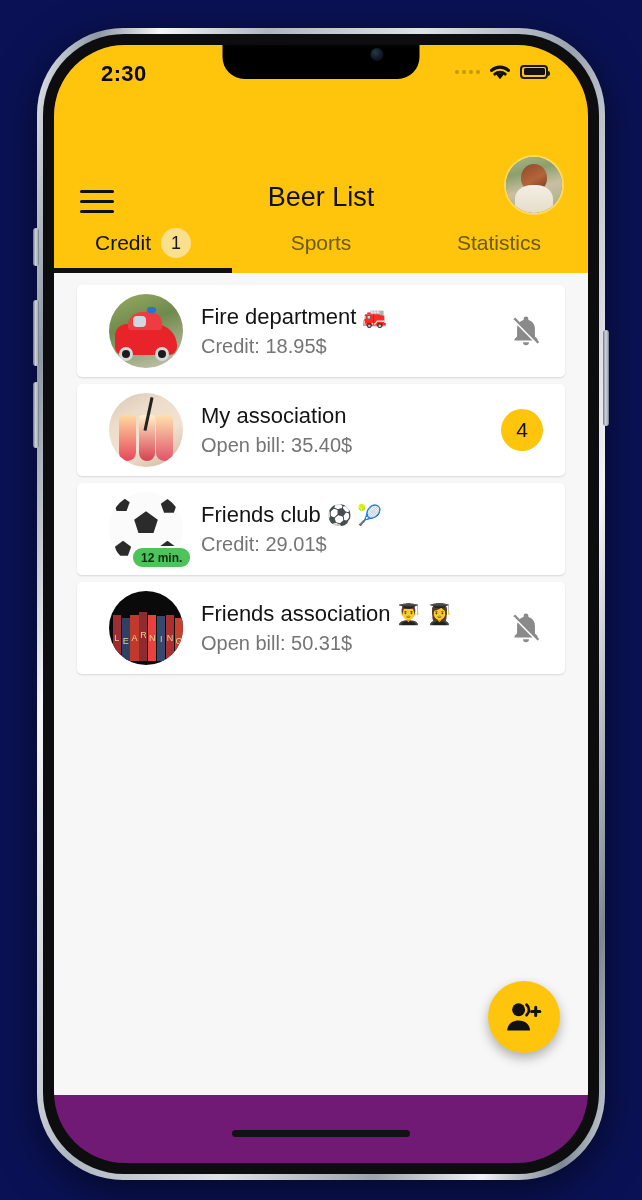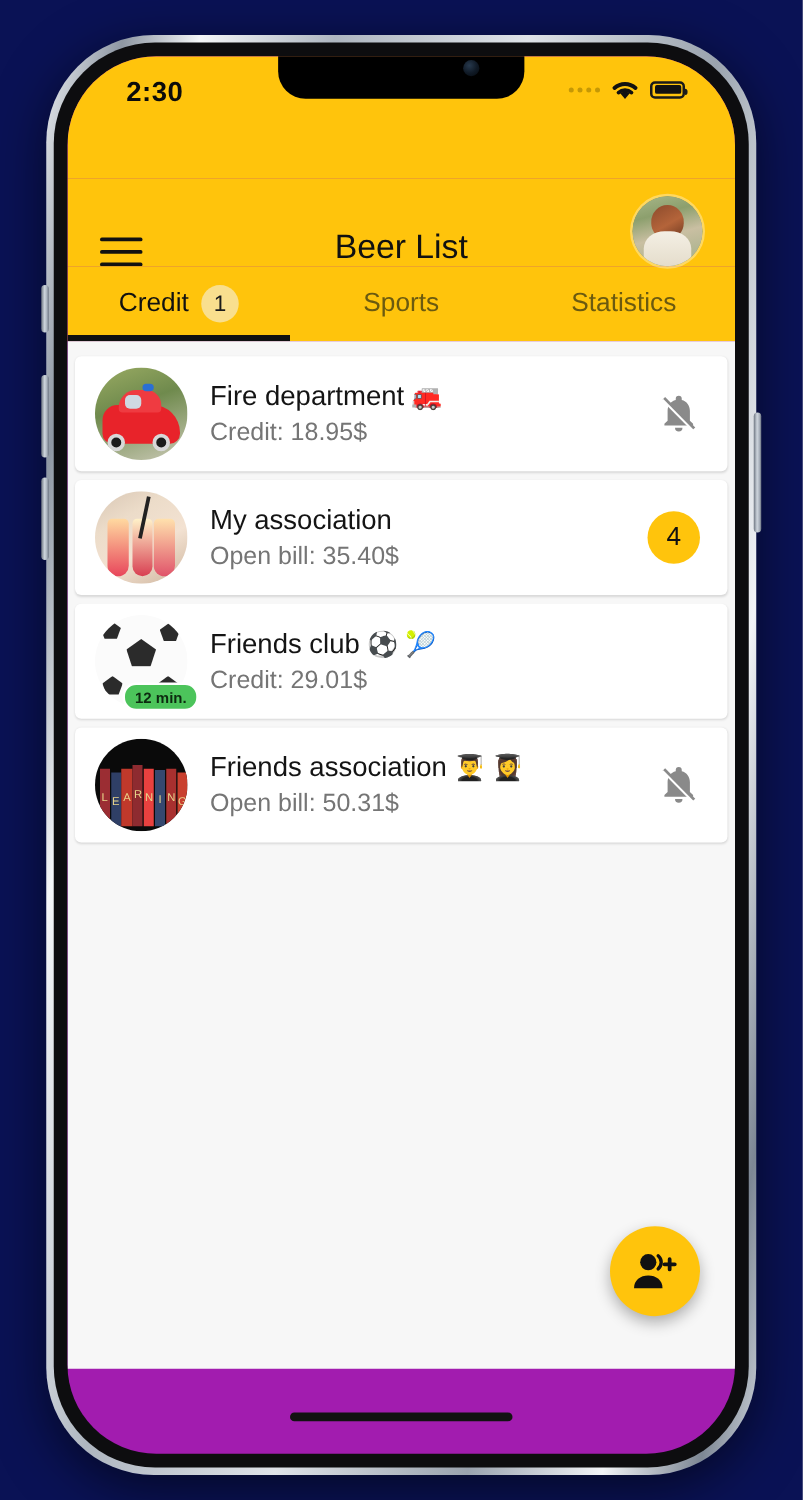--- a/index.html
+++ b/index.html
@@ -22,21 +22,21 @@
   .phone-band {
     position: absolute; left: 43px; top: 34px;
     width: 556px; height: 1140px;
     border-radius: 81px;
     background: #0d0d0f;
   }
   .phone-screen {
     position: absolute; left: 54px; top: 45px;
     width: 534px; height: 1118px;
     border-radius: 71px;
-    background: #a21caf;
+    background: #701a75;
     overflow: hidden;
   }
   
   .btn-side {
     position: absolute; border-radius: 3px;
     background: linear-gradient(90deg,#6e7682,#ced5dd 45%,#aab2bd 75%,#6a7280);
   }
   .btn-mute  { left: 33px; top: 228px;  width: 6px; height: 38px; }
   .btn-volup { left: 33px; top: 300px;  width: 6px; height: 66px; }
   .btn-voldn { left: 33px; top: 382px;  width: 6px; height: 66px; }
@@ -115,29 +115,29 @@
     min-width: 30px; height: 30px; padding: 0 7px; border-radius: 15px;
     background: #F9DF8E; color: #1a1a1a; font-size: 18px;
     display: flex; align-items: center; justify-content: center;
   }
   .tab-indicator {
     position: absolute; bottom: 0; left: 0; width: 33.33%;
     height: 5px; background: #101010;
   }
 
   
-  .list-area { background: #F7F7F7; height: 822px; padding: 6px 0 0; position: relative; }
+  .list-area { background: #F7F7F7; height: 822px; padding: 6px 17px 0; position: relative; }
   .card {
     background: #fff; margin: 6px 6px 7px; border-radius: 5px;
     height: 92px; display: flex; align-items: center; padding: 0 22px 0 16px;
     box-shadow: 0 1px 2px rgba(0,0,0,.13);
   }
   .card-avatar {
     width: 74px; height: 74px; border-radius: 50%; position: relative;
-    overflow: visible; flex: 0 0 auto;
+    overflow: visible; flex: 0 0 auto; margin-left: 16px;
   }
   .card-avatar .pic { position: absolute; inset: 0; border-radius: 50%; overflow: hidden; }
   .card-text { margin-left: 18px; flex: 1; min-width: 0; }
   .card-title { font-size: 22px; color: #141414; white-space: nowrap; }
   .card-sub { font-size: 20px; color: #757575; margin-top: 5px; }
   .emoji { font-size: 20px; }
 
   
   .bell-off { width: 34px; height: 34px; flex: 0 0 auto; cursor: pointer; }
   .count-badge {

